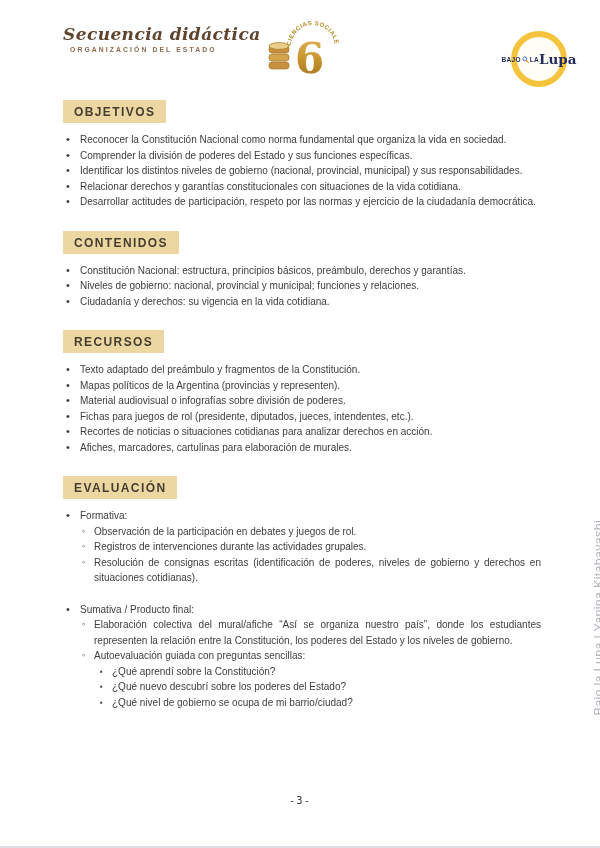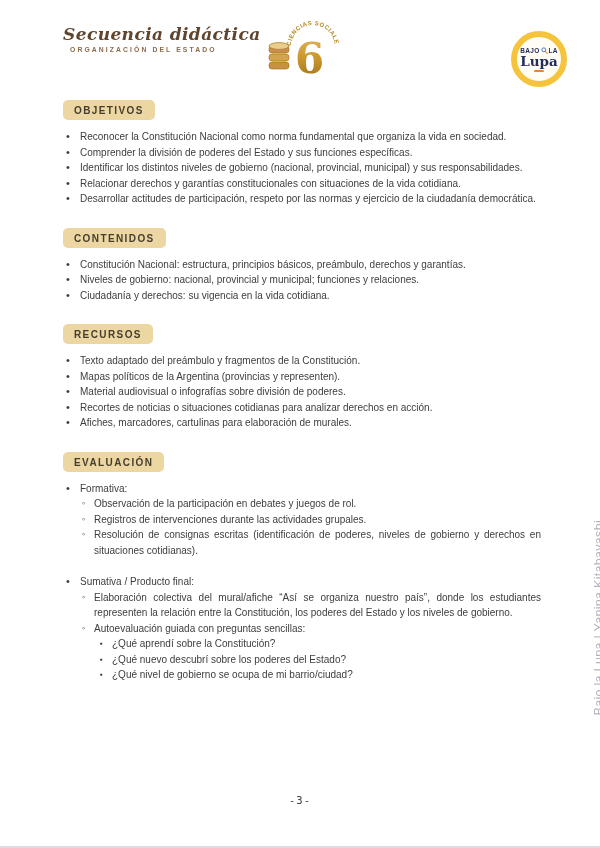--- a/index.html
+++ b/index.html
@@ -18,35 +18,35 @@
   }
   .brand-subtitle{
     font-size:6.8px;letter-spacing:2.1px;color:#8b6b4b;font-weight:700;
     margin-top:2px;padding-left:7px;
   }
   .six-badge{margin-left:6px;margin-top:-8px;}
 
   .lupa-logo{
     position:absolute;top:31px;right:33px;width:44px;height:44px;
     border:6px solid #f5c43c;border-radius:50%;background:#fffdf4;
-    display:flex;flex-direction:column;align-items:center;justify-content:center;
+    display:flex;flex-direction:row;align-items:center;justify-content:center;
   }
   .lupa-top{display:flex;align-items:center;gap:1px;font-size:6.5px;font-weight:700;
     color:#232d5c;letter-spacing:.3px;line-height:7px;}
   .lupa-main{font-family:"DejaVu Serif",serif;font-weight:700;font-size:13.5px;
     color:#232d5c;line-height:13px;margin-top:1px;}
   .lupa-mark{width:10px;height:2px;background:#e8862d;border-radius:1px;margin-top:2px;}
 
   
   .content{padding:0 59px 0 63px;margin-top:14px;}
   .section{margin-bottom:21px;}
   .badge{
     display:inline-block;background:#ecd7a2;color:#453d30;
-    font-size:10px;font-weight:700;letter-spacing:1.4px;
-    padding:5px 11px 4px 11px;border-radius:5px;margin-bottom:9px;
+    font-size:12px;font-weight:700;letter-spacing:1.4px;
+    padding:5px 11px 4px 11px;border-radius:0;margin-bottom:9px;
   }
   .li{position:relative;font-size:10px;line-height:15.5px;text-align:justify;}
   .li::before{position:absolute;color:#3d3d3d;}
   .l1{padding-left:17px;}
   .l1::before{content:"\2022";left:3px;font-size:11px;}
   .l2{padding-left:31px;}
   .l2::before{content:"\25E6";left:19px;font-size:9px;}
   .l3{padding-left:49px;}
   .l3::before{content:"\25AA";left:37px;font-size:8px;}
   .gap-above{margin-top:16px;}
@@ -128,20 +128,21 @@
       <div class="li l1">Constitución Nacional: estructura, principios básicos, preámbulo, derechos y garantías.</div>
       <div class="li l1">Niveles de gobierno: nacional, provincial y municipal; funciones y relaciones.</div>
       <div class="li l1">Ciudadanía y derechos: su vigencia en la vida cotidiana.</div>
     </div>
 
     <div class="section">
       <span class="badge">RECURSOS</span>
       <div class="li l1">Texto adaptado del preámbulo y fragmentos de la Constitución.</div>
       <div class="li l1">Mapas políticos de la Argentina (provincias y representen).</div>
       <div class="li l1">Material audiovisual o infografías sobre división de poderes.</div>
+      <div class="li l1">Fichas para juegos de rol (presidente, diputados, jueces, intendentes, etc.).</div>
       <div class="li l1">Recortes de noticias o situaciones cotidianas para analizar derechos en acción.</div>
       <div class="li l1">Afiches, marcadores, cartulinas para elaboración de murales.</div>
     </div>
 
     <div class="section">
       <span class="badge">EVALUACIÓN</span>
       <div class="li l1">Formativa:</div>
       <div class="li l2">Observación de la participación en debates y juegos de rol.</div>
       <div class="li l2">Registros de intervenciones durante las actividades grupales.</div>
       <div class="li l2">Resolución de consignas escritas (identificación de poderes, niveles de gobierno y derechos en situaciones cotidianas).</div>

